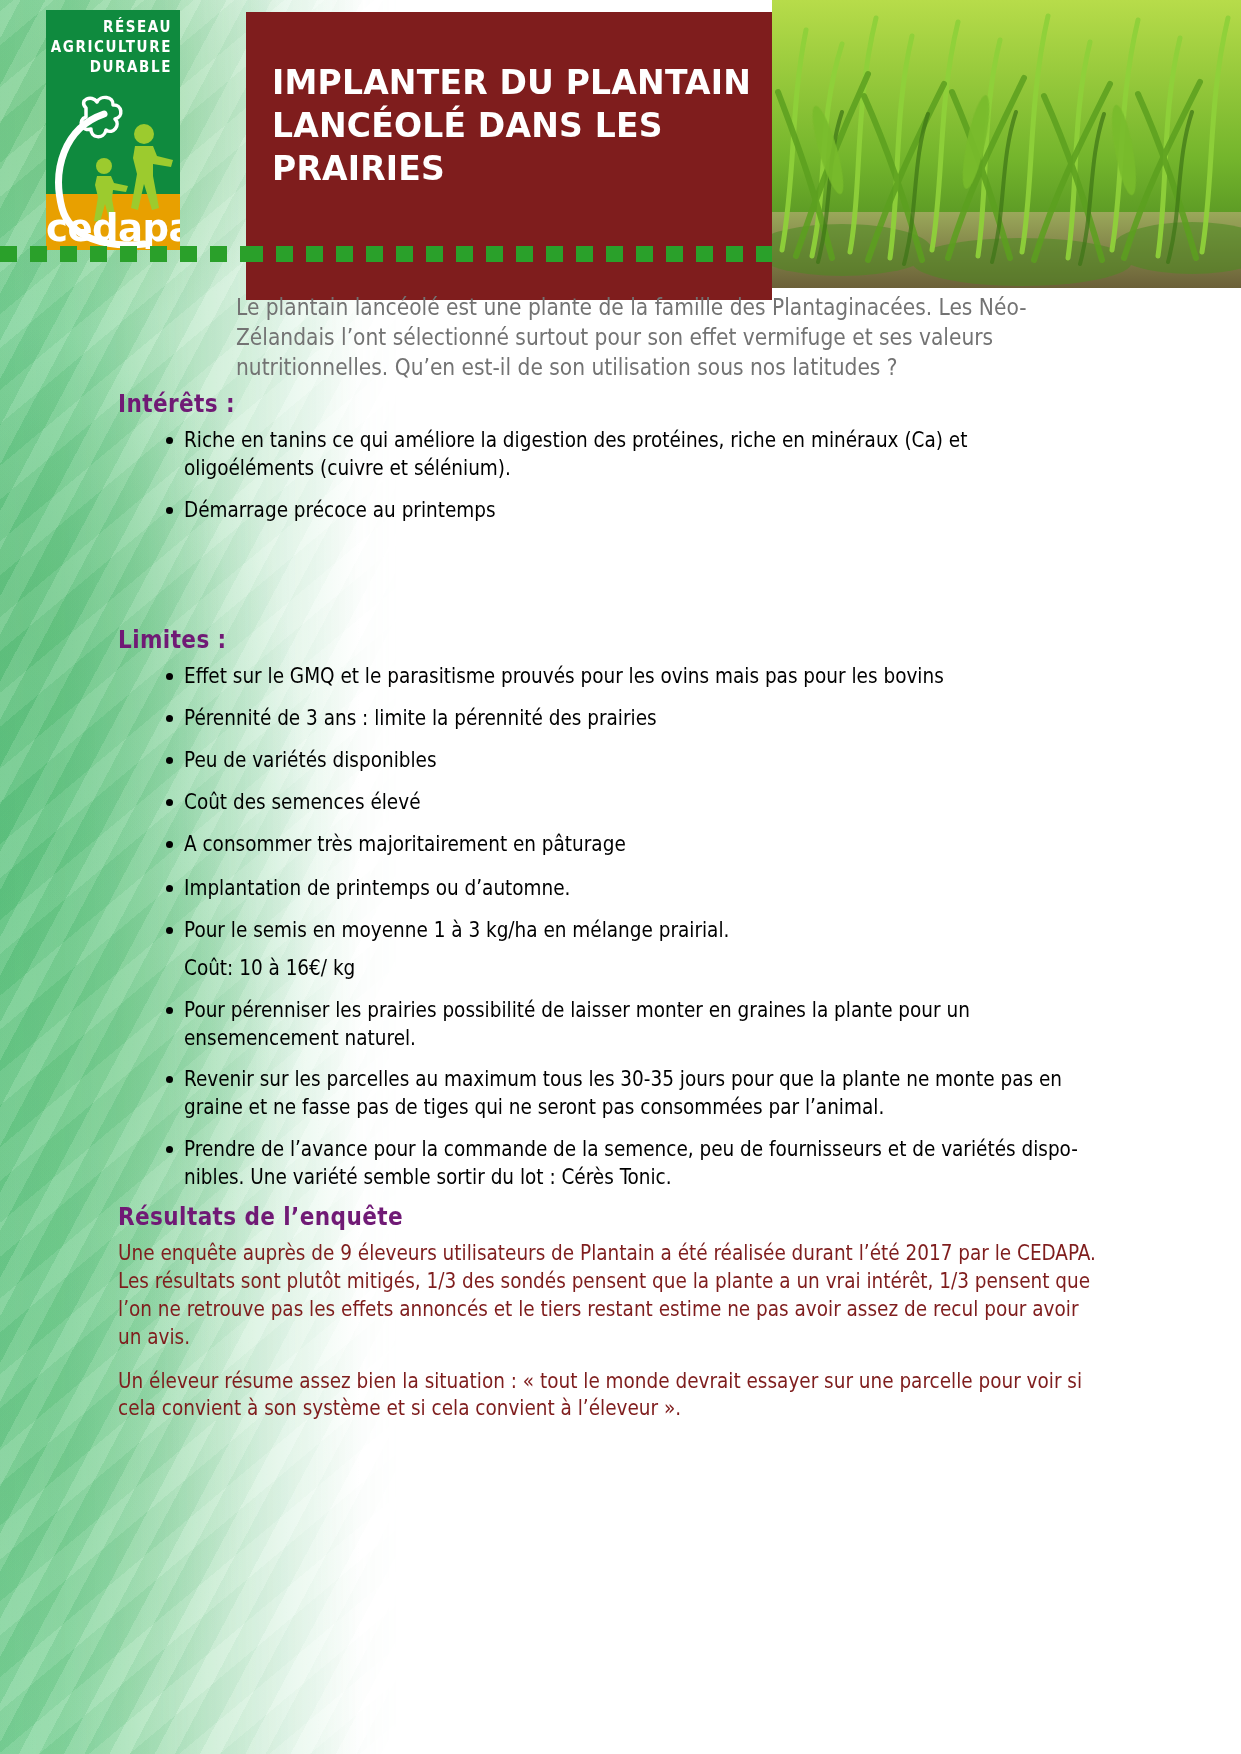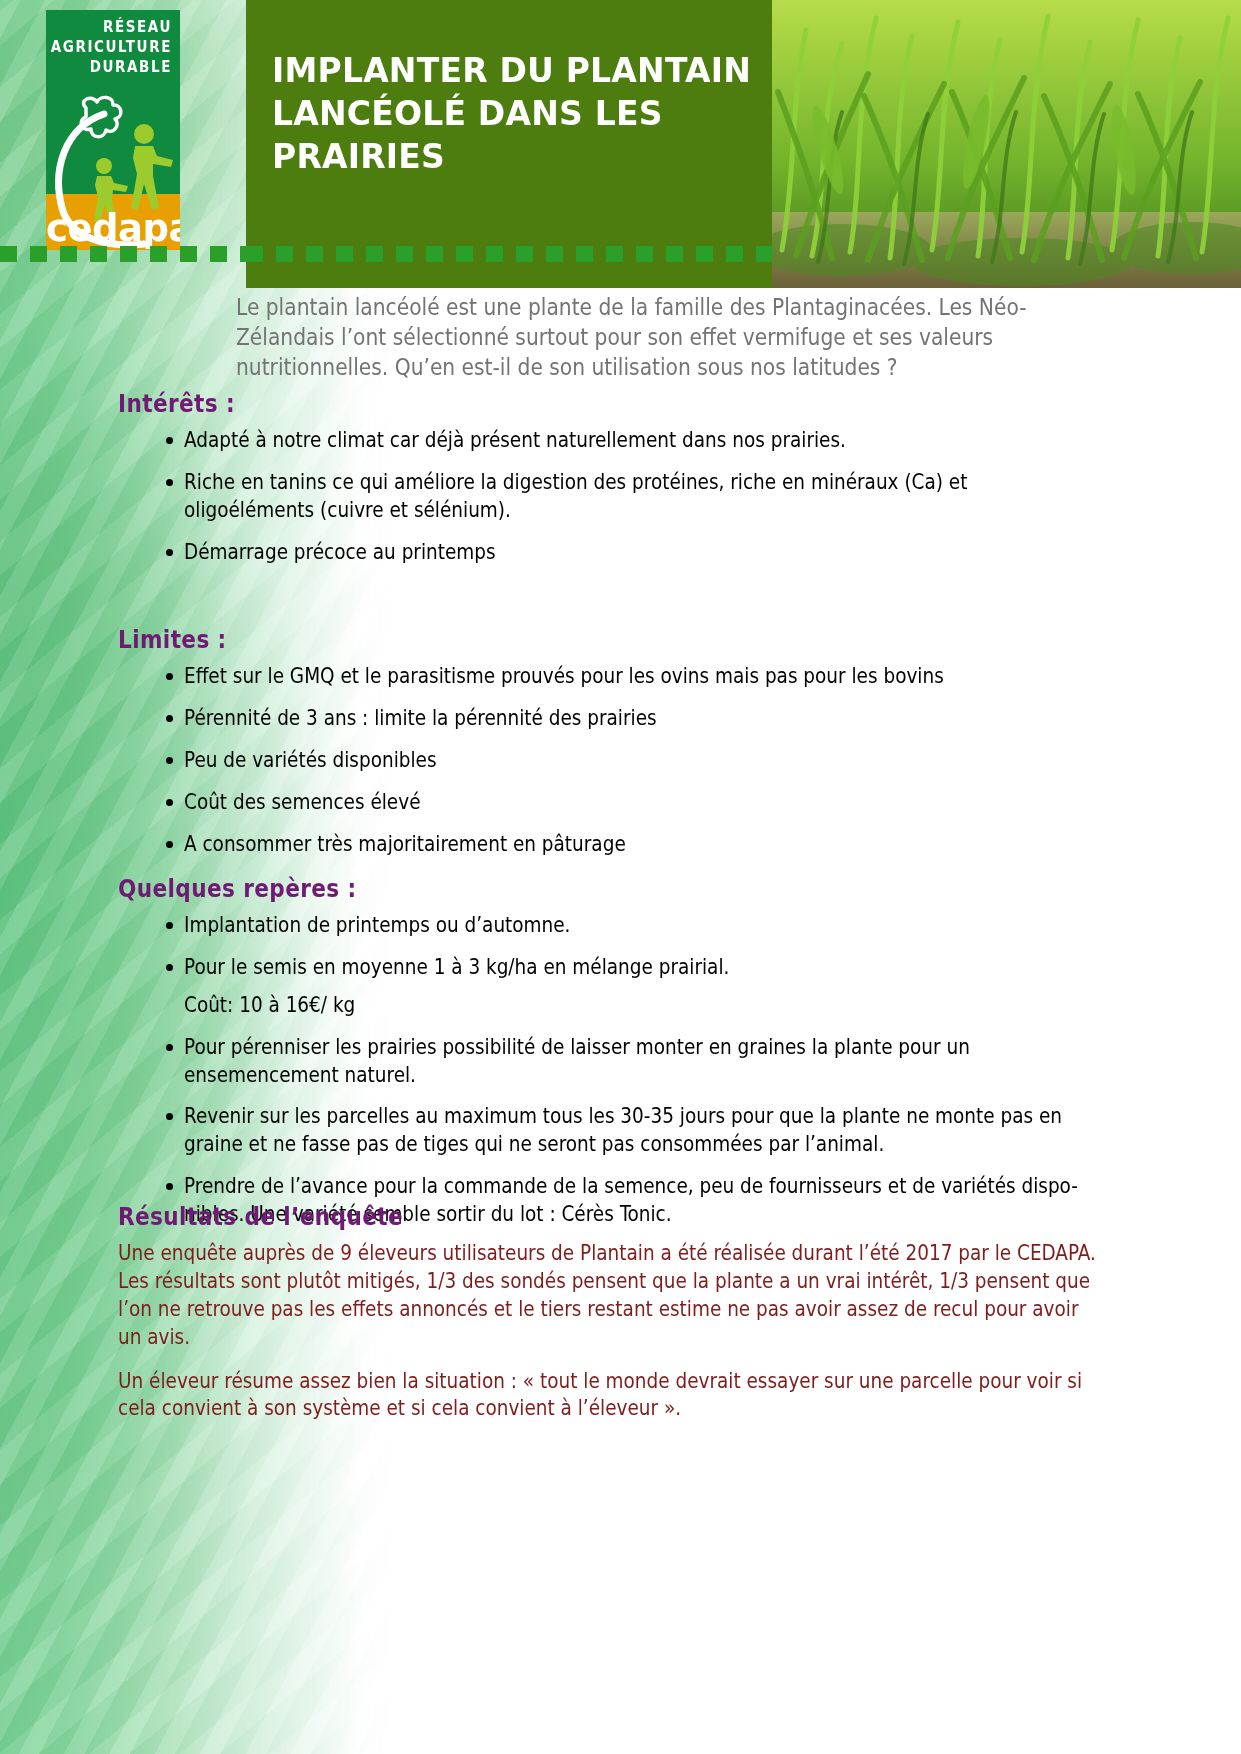--- a/index.html
+++ b/index.html
@@ -96,23 +96,23 @@
     font-family: "DejaVu Sans", "Liberation Sans", sans-serif;
     font-size: 37px;
     font-weight: bold;
     letter-spacing: -0.5px;
     line-height: 1;
   }
 
   
   .title-block {
     position: absolute;
-    left: 246px; top: 0;
+    left: 246px; top: 12px;
     width: 526px; height: 288px;
-    background: #4d7c0f;
+    background: #7f1d1d;
   }
   .title-text {
     position: absolute;
     left: 26px; top: 50px;
     right: 16px;
     color: #ffffff;
     font-size: 33px;
     font-weight: bold;
     line-height: 1.30;
     letter-spacing: 0.2px;
@@ -312,39 +312,37 @@
 
     <div class="dash-left"></div>
     <div class="dash-mid"></div>
   </div>
 
   <div class="intro">Le plantain lancéolé est une plante de la famille des Plantaginacées. Les Néo-Zélandais l’ont sélectionné surtout pour son effet vermifuge et ses valeurs nutritionnelles. Qu’en est-il de son utilisation sous nos latitudes ?</div>
 
   <div class="section" style="top:390px;">
     <h2 class="section-title">Intérêts :</h2>
     <ul class="bullets">
-      <li>Adapté à notre climat car déjà présent naturellement dans nos prairies.</li>
       <li>Riche en tanins ce qui améliore la digestion des protéines, riche en minéraux (Ca) et oligoéléments (cuivre et sélénium).</li>
       <li>Démarrage précoce au printemps</li>
     </ul>
   </div>
 
   <div class="section" style="top:626px;">
     <h2 class="section-title">Limites :</h2>
     <ul class="bullets">
       <li>Effet sur le GMQ et le parasitisme prouvés pour les ovins mais pas pour les bovins</li>
       <li>Pérennité de 3 ans : limite la pérennité des prairies</li>
       <li>Peu de variétés disponibles</li>
       <li>Coût des semences élevé</li>
       <li>A consommer très majoritairement en pâturage</li>
     </ul>
   </div>
 
   <div class="section" style="top:875px;">
-    <h2 class="section-title">Quelques repères :</h2>
     <ul class="bullets">
       <li>Implantation de printemps ou d’automne.</li>
       <li>Pour le semis en moyenne 1 à 3 kg/ha en mélange prairial.</li>
       <li class="nobullet">Coût: 10 à 16€/ kg</li>
       <li>Pour pérenniser les prairies possibilité de laisser monter en graines la plante pour un ensemencement naturel.</li>
       <li>Revenir sur les parcelles au maximum tous les 30-35 jours pour que la plante ne monte pas en graine et ne fasse pas de tiges qui ne seront pas consommées par l’animal.</li>
       <li>Prendre de l’avance pour la commande de la semence, peu de fournisseurs et de variétés dispo-nibles. Une variété semble sortir du lot : Cérès Tonic.</li>
     </ul>
   </div>
 

